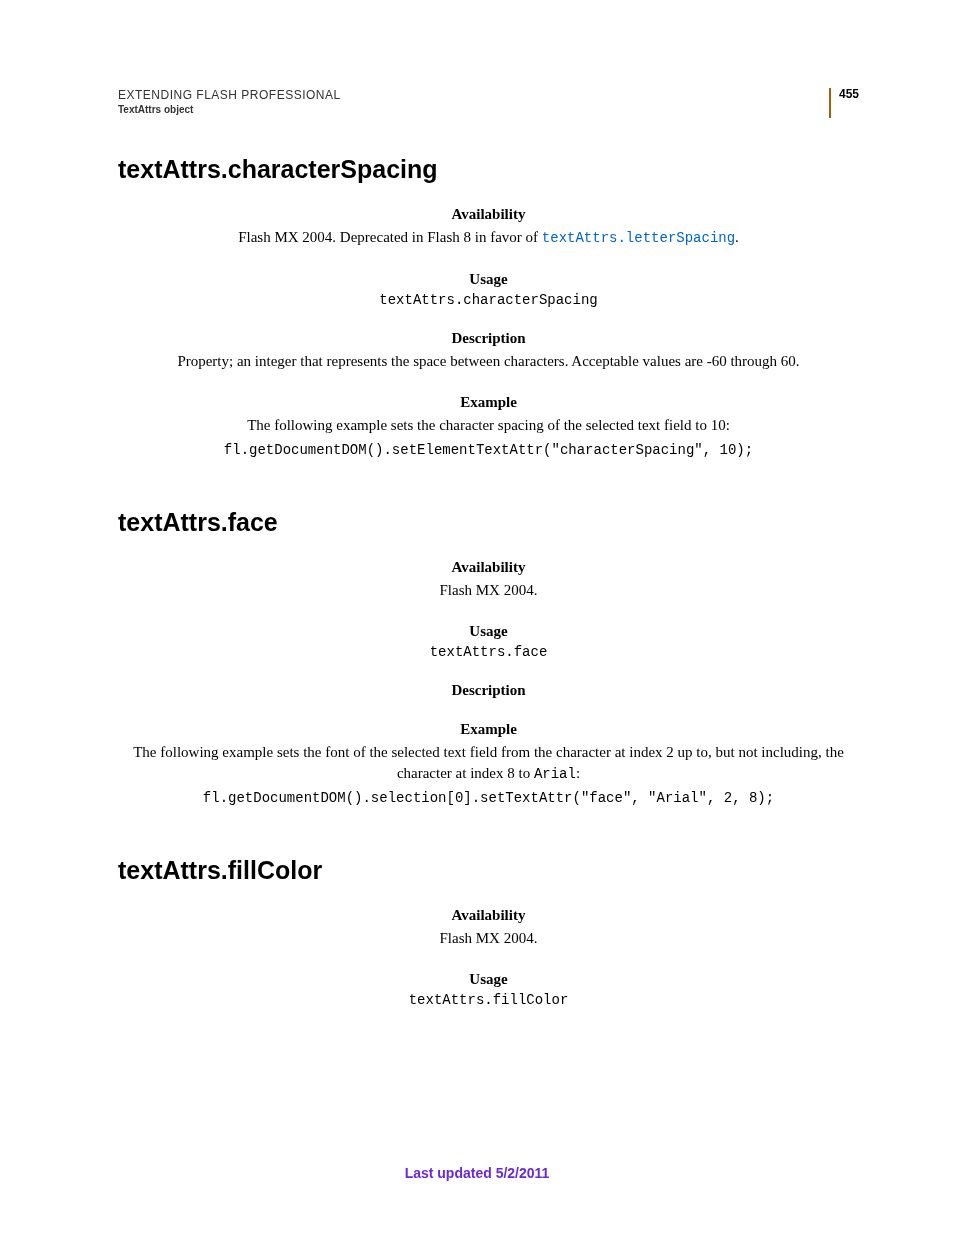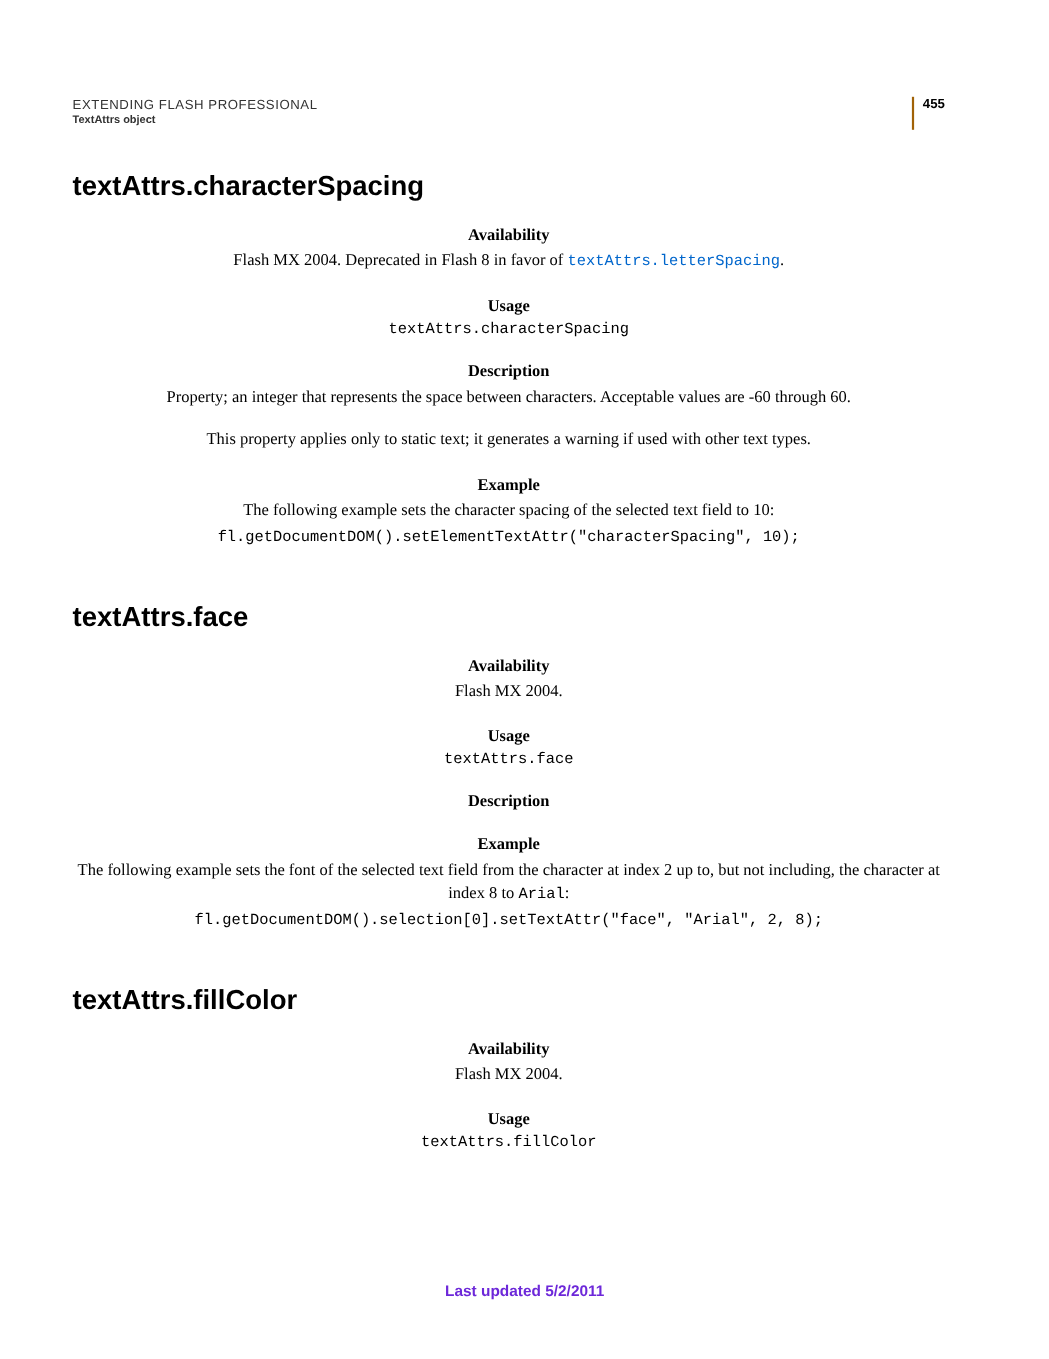--- a/index.html
+++ b/index.html
@@ -7,21 +7,21 @@
     padding: 0;
     font-family: Georgia, 'Times New Roman', serif;
     background: #fff;
     color: #000;
   }
   .page {
     width: 954px;
     height: 1223px;
     position: relative;
     box-sizing: border-box;
-    padding: 88px 95px 0 66px;
+    padding: 88px 95px 0 118px;
   }
   .header {
     position: relative;
     margin-bottom: 40px;
   }
   .header-title {
     font-family: Arial, Helvetica, sans-serif;
     font-size: 12px;
     letter-spacing: 0.5px;
     color: #333;
@@ -120,21 +120,20 @@
     </div>
 
     <div class="block">
       <div class="subhead">Usage</div>
       <div class="code-block">textAttrs.characterSpacing</div>
     </div>
 
     <div class="block">
       <div class="subhead">Description</div>
       <p class="body-text">Property; an integer that represents the space between characters. Acceptable values are -60 through 60.</p>
-      <p class="body-text">This property applies only to static text; it generates a warning if used with other text types.</p>
     </div>
 
     <div class="block">
       <div class="subhead">Example</div>
       <p class="body-text" style="margin-bottom:6px">The following example sets the character spacing of the selected text field to 10:</p>
       <div class="code-block">fl.getDocumentDOM().setElementTextAttr("characterSpacing", 10);</div>
     </div>
   </div>
 
   <div class="section">

